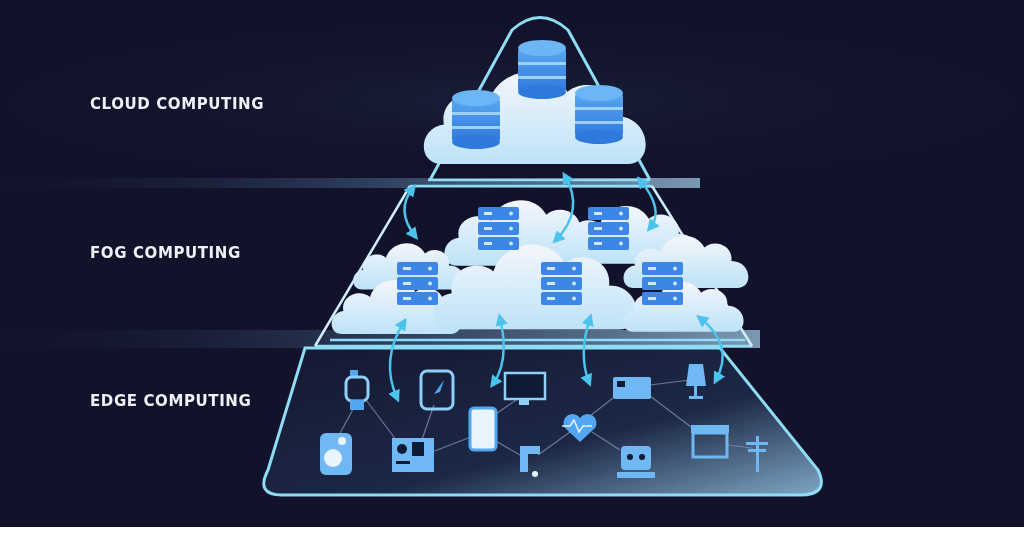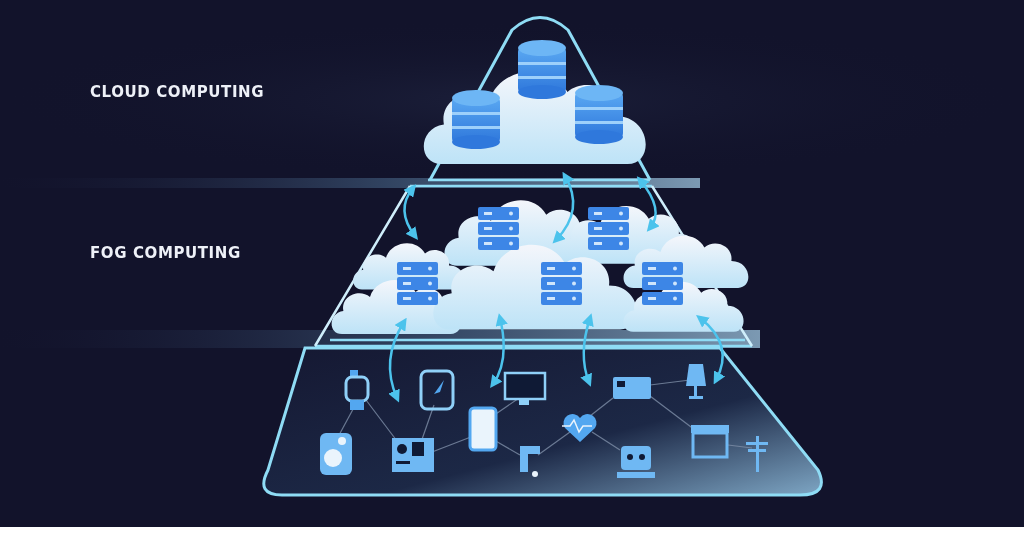--- a/index.html
+++ b/index.html
@@ -1,20 +1,20 @@
 <!DOCTYPE html>
 <html><head>
 <meta charset="utf-8">
 <style>
   html,body{margin:0;padding:0;background:#ffffff;}
   body{width:1024px;height:538px;position:relative;overflow:hidden;font-family:"DejaVu Sans",sans-serif;}
   #stage{position:absolute;left:0;top:0;width:1024px;height:527px;background:#12132b;overflow:hidden;}
   #bg{position:absolute;left:0;top:0;}
   .layer-label{position:absolute;left:90px;color:#eef1f8;font-family:"DejaVu Sans",sans-serif;font-weight:bold;font-size:15px;letter-spacing:0.6px;white-space:nowrap;}
-  #lbl-cloud{top:83px;text-align:center;}
+  #lbl-cloud{top:95px;text-align:center;}
   #lbl-fog{top:244px;text-align:center;}
   #lbl-edge{top:392px;}
 </style>
 </head>
 <body>
 
 <div id="stage">
   <svg id="bg" width="1024" height="527" viewBox="0 0 1024 527">
     <defs>
       <linearGradient id="bandGrad" x1="0" y1="0" x2="1" y2="0">
@@ -234,13 +234,14 @@
       <g>
         <rect x="756" y="436" width="3" height="36" fill="#6fb8f3"></rect>
         <rect x="746" y="442" width="22" height="3" fill="#6fb8f3"></rect>
         <rect x="748" y="449" width="18" height="3" fill="#6fb8f3"></rect>
       </g>
     </g>
   </svg>
 
   <div class="layer-label" id="lbl-cloud">CLOUD COMPUTING</div>
   <div class="layer-label" id="lbl-fog">FOG COMPUTING</div>
+  <div class="layer-label" id="lbl-edge">EDGE COMPUTING</div>
 </div>
 
 </body></html>

